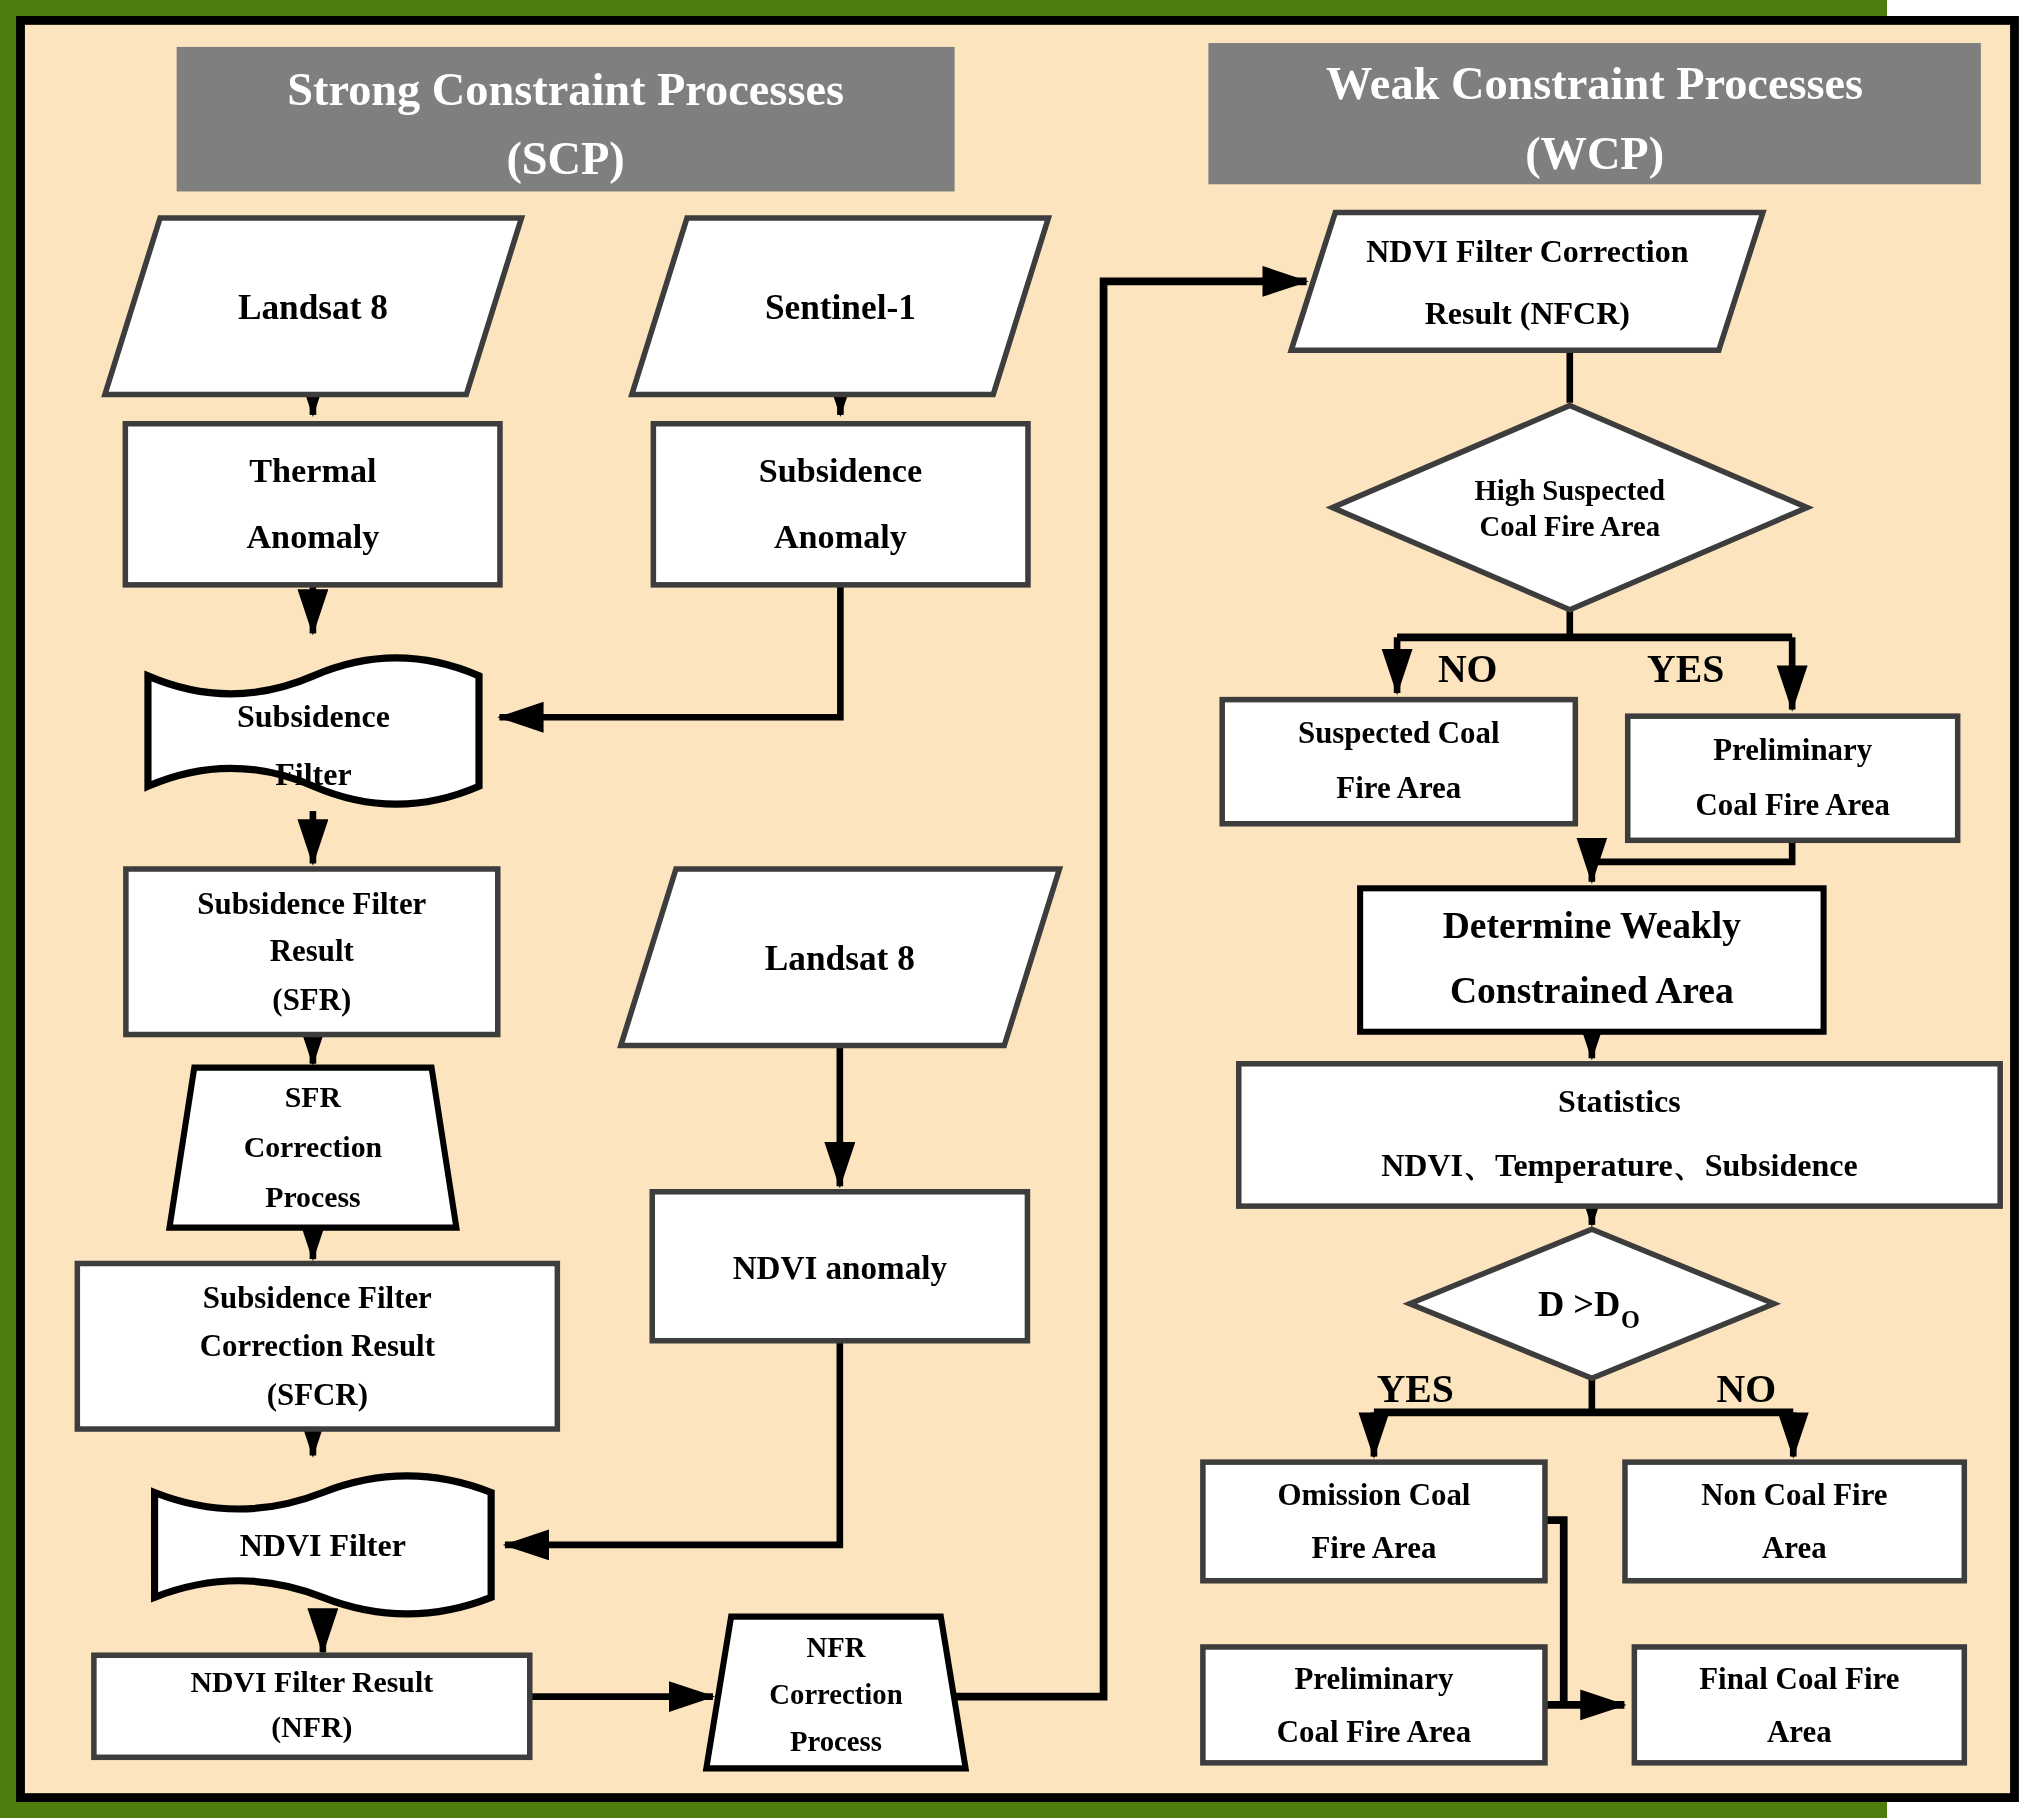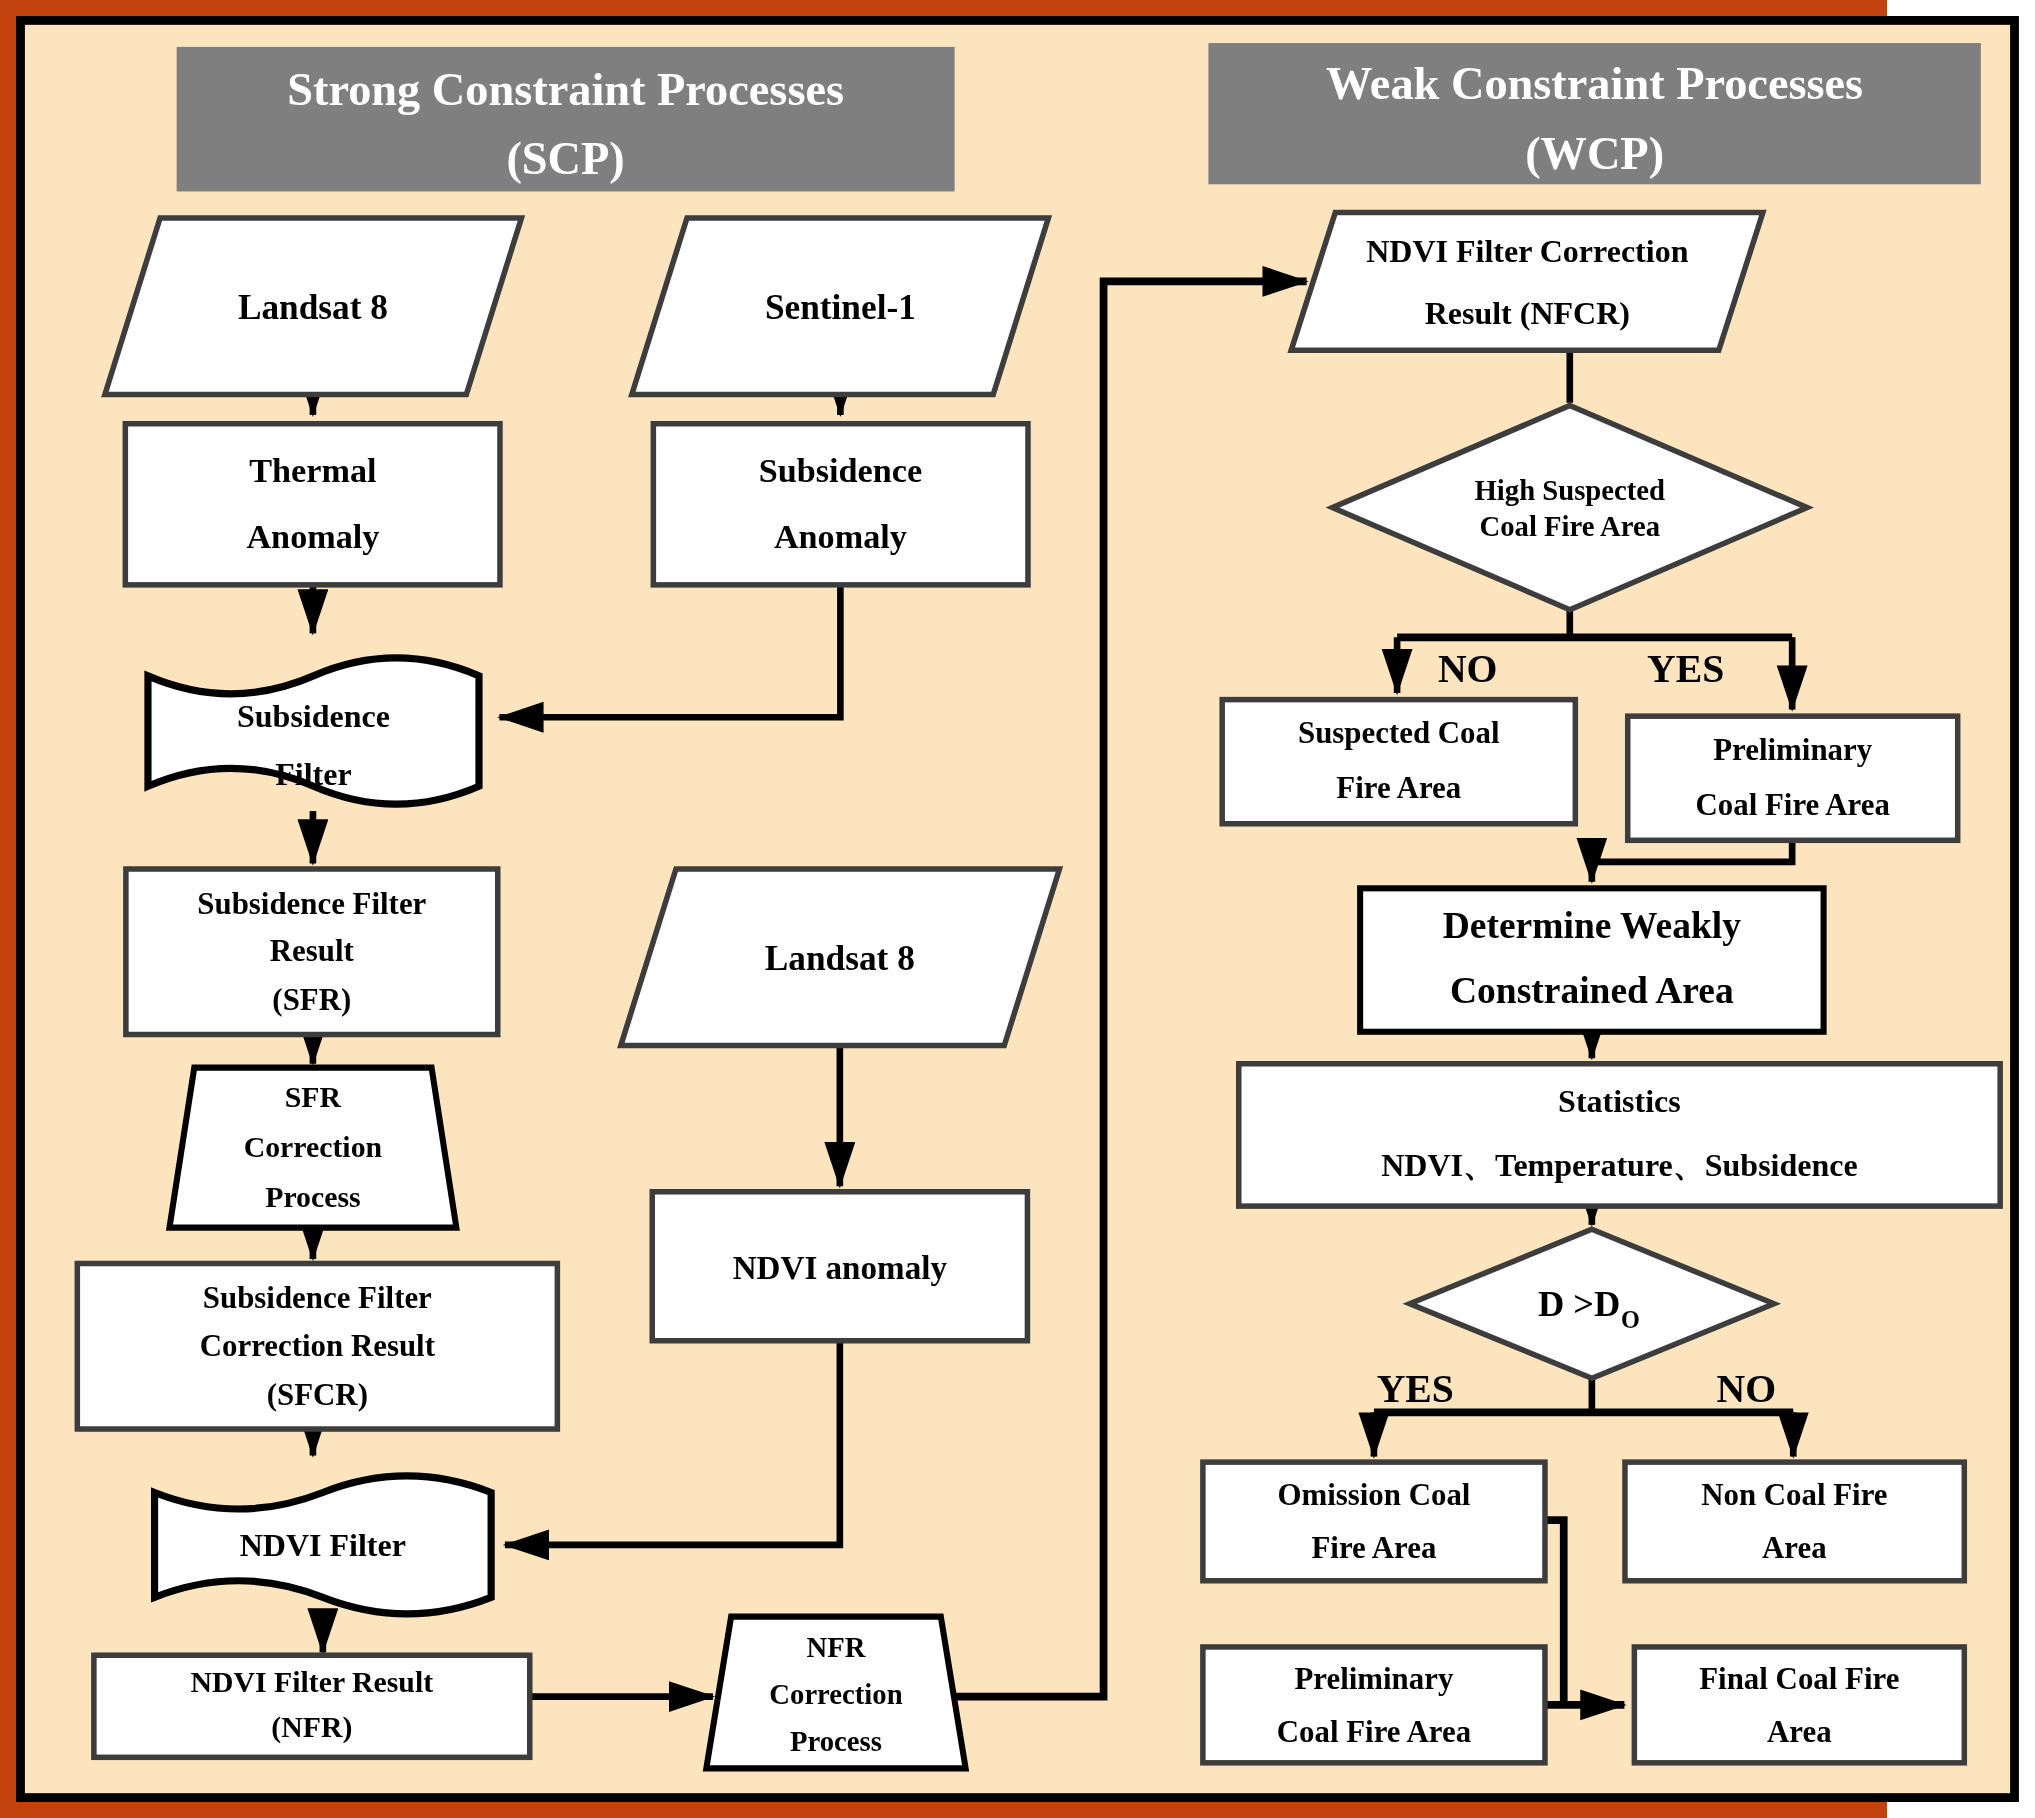--- a/index.html
+++ b/index.html
@@ -1,16 +1,16 @@
 <!DOCTYPE html>
 <html style="font-size:8.8px"><head>
 <meta charset="utf-8">
 <style>
   html,body{margin:0;padding:0;background:#ffffff;}
-  .canvas{position:relative;width:1887px;height:1818px;background:#c2410c;}
+  .canvas{position:relative;width:1887px;height:1818px;background:#4d7c0f;}
   svg{display:block;}
   text{font-family:"Liberation Serif","DejaVu Serif",serif;font-weight:bold;fill:#000000;}
   .hdr-text{fill:#ffffff;}
   .shape{fill:#ffffff;stroke:#3d3d3d;stroke-width:10;}
   .shape-black{fill:#ffffff;stroke:#000000;stroke-width:11;}
   .wavy{fill:#ffffff;stroke:#000000;stroke-width:13;}
   .conn{fill:none;stroke:#000000;stroke-width:12;}
   .conn-thick{fill:none;stroke:#000000;stroke-width:14;}
 </style>
 </head>

